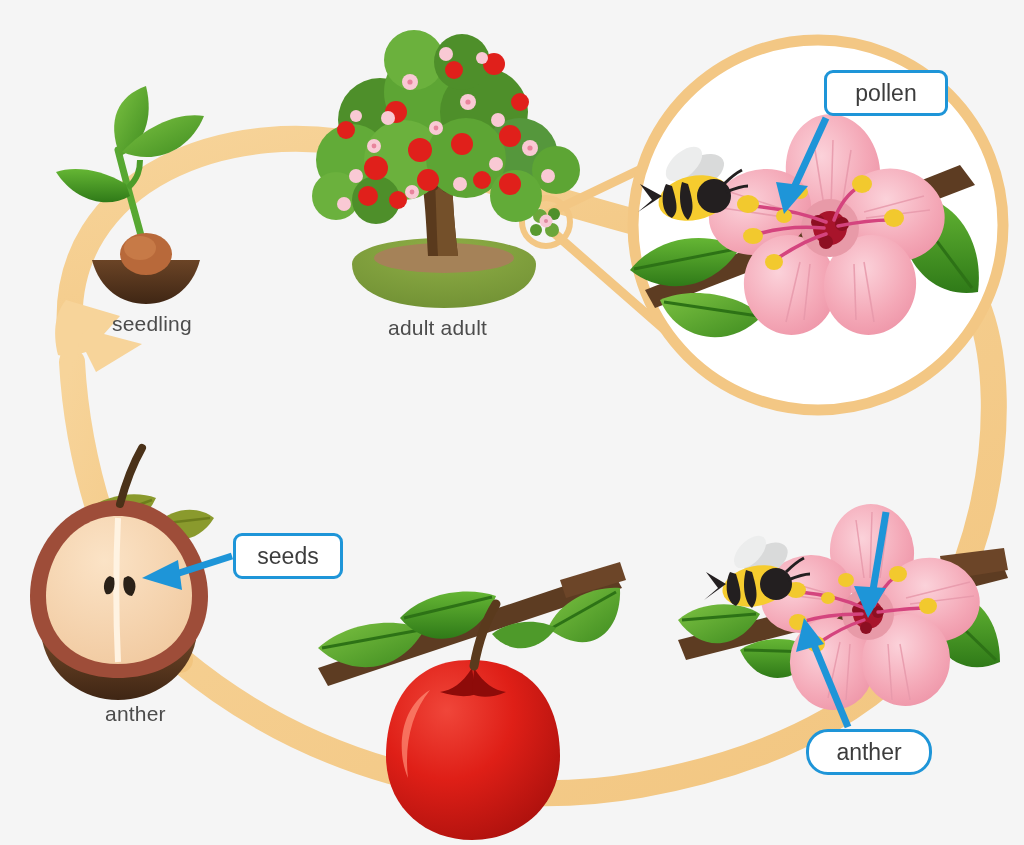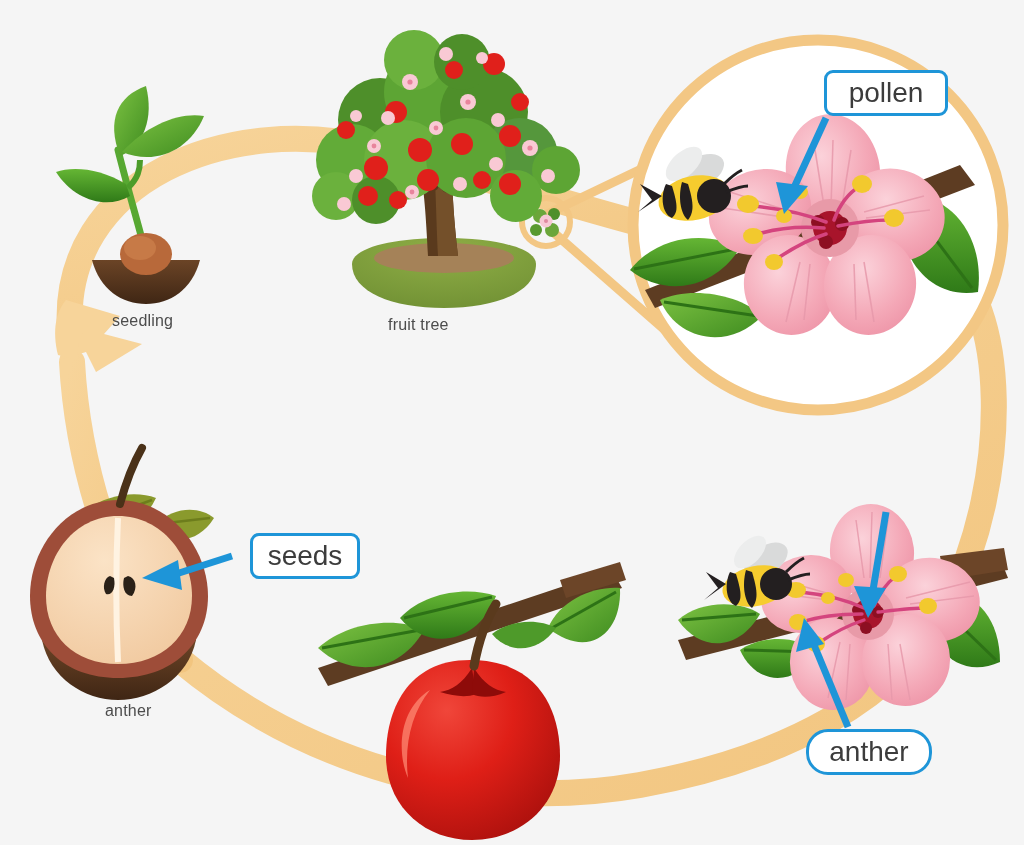--- a/index.html
+++ b/index.html
@@ -8,44 +8,44 @@
     width:1024px;height:845px;
     background:#f5f5f5;
     font-family:"Liberation Sans", sans-serif;
     overflow:hidden;
   }
   #stage{position:relative;width:1024px;height:845px;}
   #scene{position:absolute;inset:0;}
   .caption{
     position:absolute;
     color:#4c4c4c;
-    font-size:16px;
+    font-size:21px;
     font-family:"Liberation Sans", sans-serif;
     white-space:nowrap;
     letter-spacing:.2px;
   }
   .cap-seedling{left:112px;top:312px;}
   .cap-tree{left:388px;top:316px;}
   .cap-fruit{left:105px;top:702px;}
 
   .callout{
     position:absolute;
     background:#ffffff;
     border:3px solid #1e95d8;
     border-radius:9px;
     color:#3c3c3c;
-    font-size:28px;
+    font-size:23px;
     font-family:"Liberation Sans", sans-serif;
     display:flex;align-items:center;justify-content:center;
     box-sizing:border-box;
     white-space:nowrap;
     z-index:40;
   }
   .co-pollen{left:824px;top:70px;width:124px;height:46px;}
-  .co-seeds{left:233px;top:533px;width:110px;height:46px;margin-left:17px;}
+  .co-seeds{left:233px;top:533px;width:110px;height:46px;}
   .co-pistil{left:858px;top:466px;width:104px;height:44px;}
   .co-anther{left:806px;top:729px;width:126px;height:46px;border-radius:22px;}
 </style>
 </head>
 <body>
 
 <div id="stage">
 
   <svg id="scene" viewBox="0 0 1024 845" xmlns="http://www.w3.org/2000/svg">
     <defs>
@@ -399,20 +399,20 @@
 
       <path d="M 886 512 L 872 596"></path>
       <path d="M 868 618 L 886 588 L 854 586 Z" fill="#1e95d8" stroke="none"></path>
 
       <path d="M 848 727 L 812 640"></path>
       <path d="M 804 618 L 824 644 L 796 652 Z" fill="#1e95d8" stroke="none"></path>
     </g>
   </svg>
 
   <div class="caption cap-seedling">seedling</div>
-  <div class="caption cap-tree">fruit tree</div>
+  <div class="caption cap-tree">adult adult</div>
   <div class="caption cap-fruit">anther</div>
 
   <div class="callout co-pollen">pollen</div>
   <div class="callout co-seeds">seeds</div>
   <div class="callout co-anther">anther</div>
 
 </div>
 
 </body></html>

